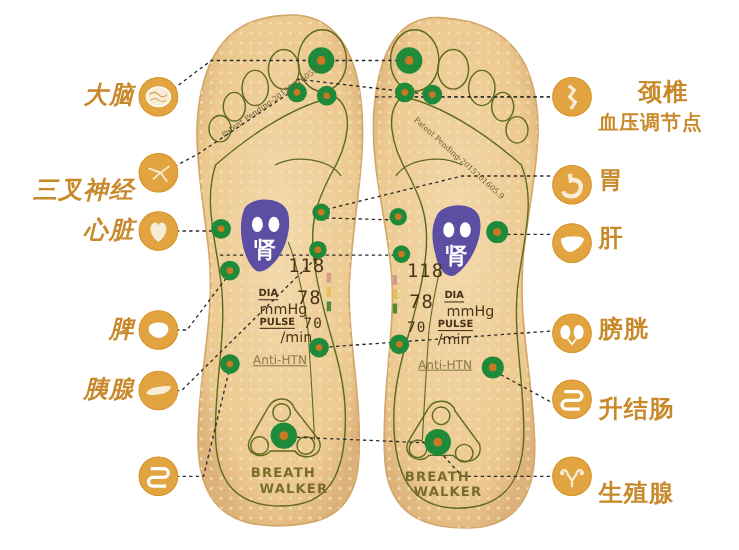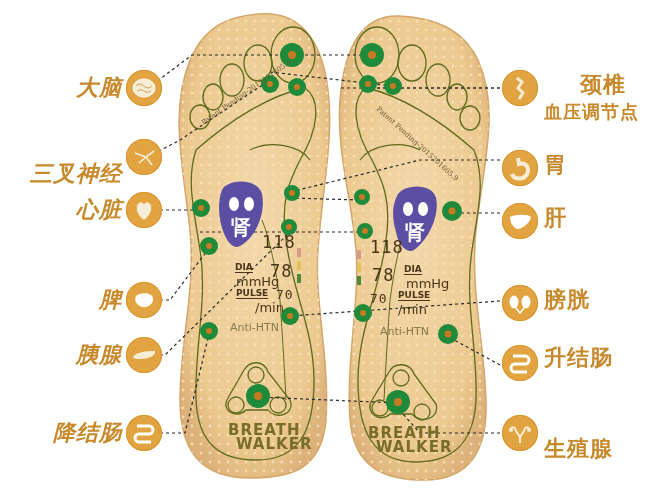--- a/index.html
+++ b/index.html
@@ -10,22 +10,22 @@
   .label { position: absolute; color: #c8892b; font-weight: bold; font-size: 22px;
            line-height: 26px; white-space: nowrap; letter-spacing: 1px; }
   .label.left { text-align: right; font-style: italic; }
   .label.small { font-size: 18px; line-height: 24px; }
   .badge { position: absolute; width: 36px; height: 36px; border-radius: 50%;
            background: #e2a440; box-shadow: 0 0 0 1px #d8962f inset; }
   .badge svg { position: absolute; left: 0; top: 0; }
   .bp-num { position: absolute; font-family: "DejaVu Sans Mono", monospace; font-size: 17px; color: #4a3418; letter-spacing: 1px; }
   .bp-lbl { position: absolute; font-size: 9px; color: #4a3418; font-weight: bold; border-bottom: 1px solid #4a3418; }
   .bp-unit { position: absolute; font-size: 13px; color: #4a3418; }
-  .brand { position: absolute; font-size: 15px; font-weight: bold; color: #7a6d2a; letter-spacing: 1px; line-height: 14px; }
-  .anti { position: absolute; font-size: 11px; color: #8a7a4a; }
+  .brand { position: absolute; font-size: 12px; font-weight: bold; color: #7a6d2a; letter-spacing: 1px; line-height: 14px; }
+  .anti { position: absolute; font-size: 11px; color: #8a7a4a; text-decoration: underline; }
   .kidney-char { position: absolute; color: #ffffff; font-size: 20px; font-weight: bold; }
   .patent { position: absolute; font-family: "DejaVu Serif", serif; font-size: 7px; color: #6b5a30; white-space: nowrap; }
 </style>
 </head>
 <body>
 
 <div class="stage">
 
   <svg class="art" width="672" height="500" viewBox="0 0 672 500">
     <defs>
@@ -269,21 +269,20 @@
       </svg>
   </div>
 
   <div class="label left" style="right:550px; top:342px;">胰腺</div>
   <div class="badge" style="left:126px; top:337px;">
     <svg width="36" height="36">
         <path d="M7,20 C10,15 20,14 29,14 C30,18 24,22 14,22 C10,22 8,22 7,20 Z" fill="#f7ecd6"></path>
       </svg>
   </div>
 
-  <div class="label left" style="right:550px; top:420px;">降结肠</div>
   <div class="badge" style="left:126px; top:415px;">
     <svg width="36" height="36">
         <path d="M11,11 h12 a4,4 0 0 1 0,8 h-10 a4,4 0 0 0 0,8 h12" stroke="#ffffff" stroke-width="3" fill="none"></path>
       </svg>
   </div>
 
   <div class="badge" style="left:502px; top:70px;">
     <svg width="36" height="36">
         <path d="M15,8 L20,12 L16,18 L21,23 L17,29" stroke="#f7ecd6" stroke-width="3" fill="none"></path>
       </svg>
@@ -312,21 +311,21 @@
         <path d="M14,23 L18,28 L22,23" stroke="#ffffff" stroke-width="1.5" fill="none"></path>
       </svg>
   </div>
   <div class="label" style="left:544px; top:287px;">膀胱</div>
 
   <div class="badge" style="left:502px; top:345px;">
     <svg width="36" height="36">
         <path d="M11,11 h12 a4,4 0 0 1 0,8 h-10 a4,4 0 0 0 0,8 h12" stroke="#ffffff" stroke-width="3" fill="none"></path>
       </svg>
   </div>
-  <div class="label" style="left:544px; top:345px;">升结肠</div>
+  <div class="label" style="left:544px; top:360px;">升结肠</div>
 
   <div class="badge" style="left:502px; top:415px;">
     <svg width="36" height="36">
         <path d="M9,13 C12,11 14,14 14,16 L18,22 L22,16 C22,14 24,11 27,13 M18,22 L18,28" stroke="#f7ecd6" stroke-width="2" fill="none"></path>
         <circle cx="9" cy="15" r="2" fill="#f7ecd6"></circle>
         <circle cx="27" cy="15" r="2" fill="#f7ecd6"></circle>
       </svg>
   </div>
   <div class="label" style="left:544px; top:436px;">生殖腺</div>
 </div>

